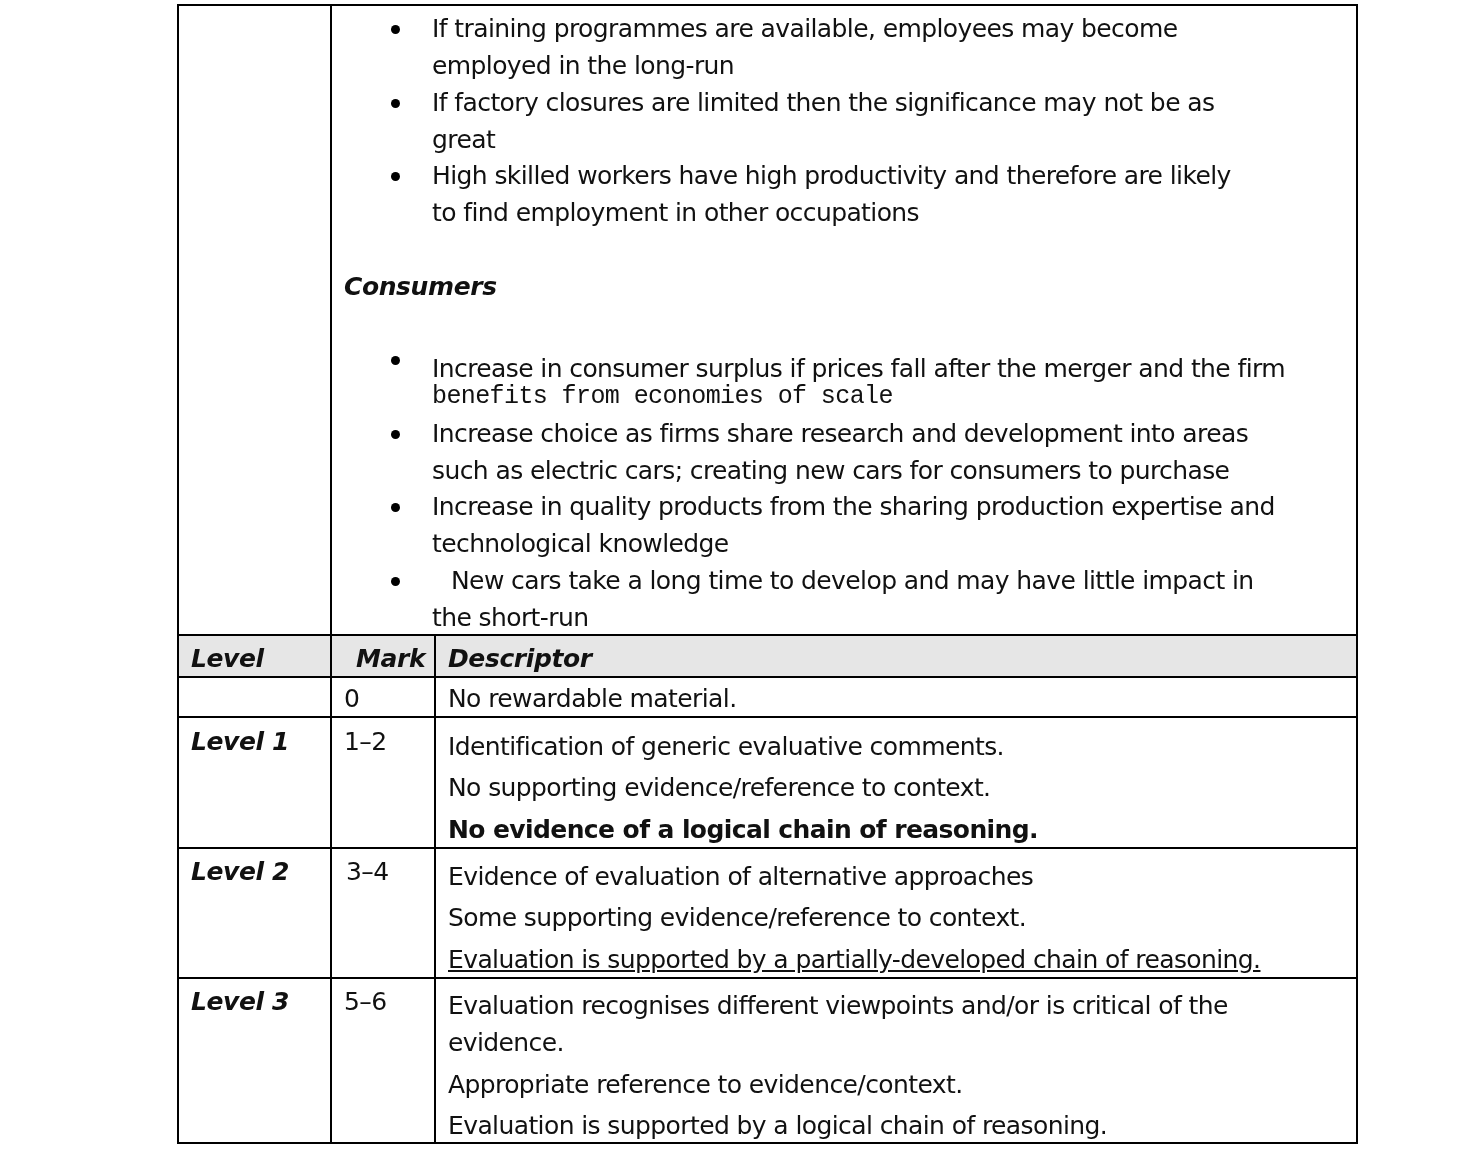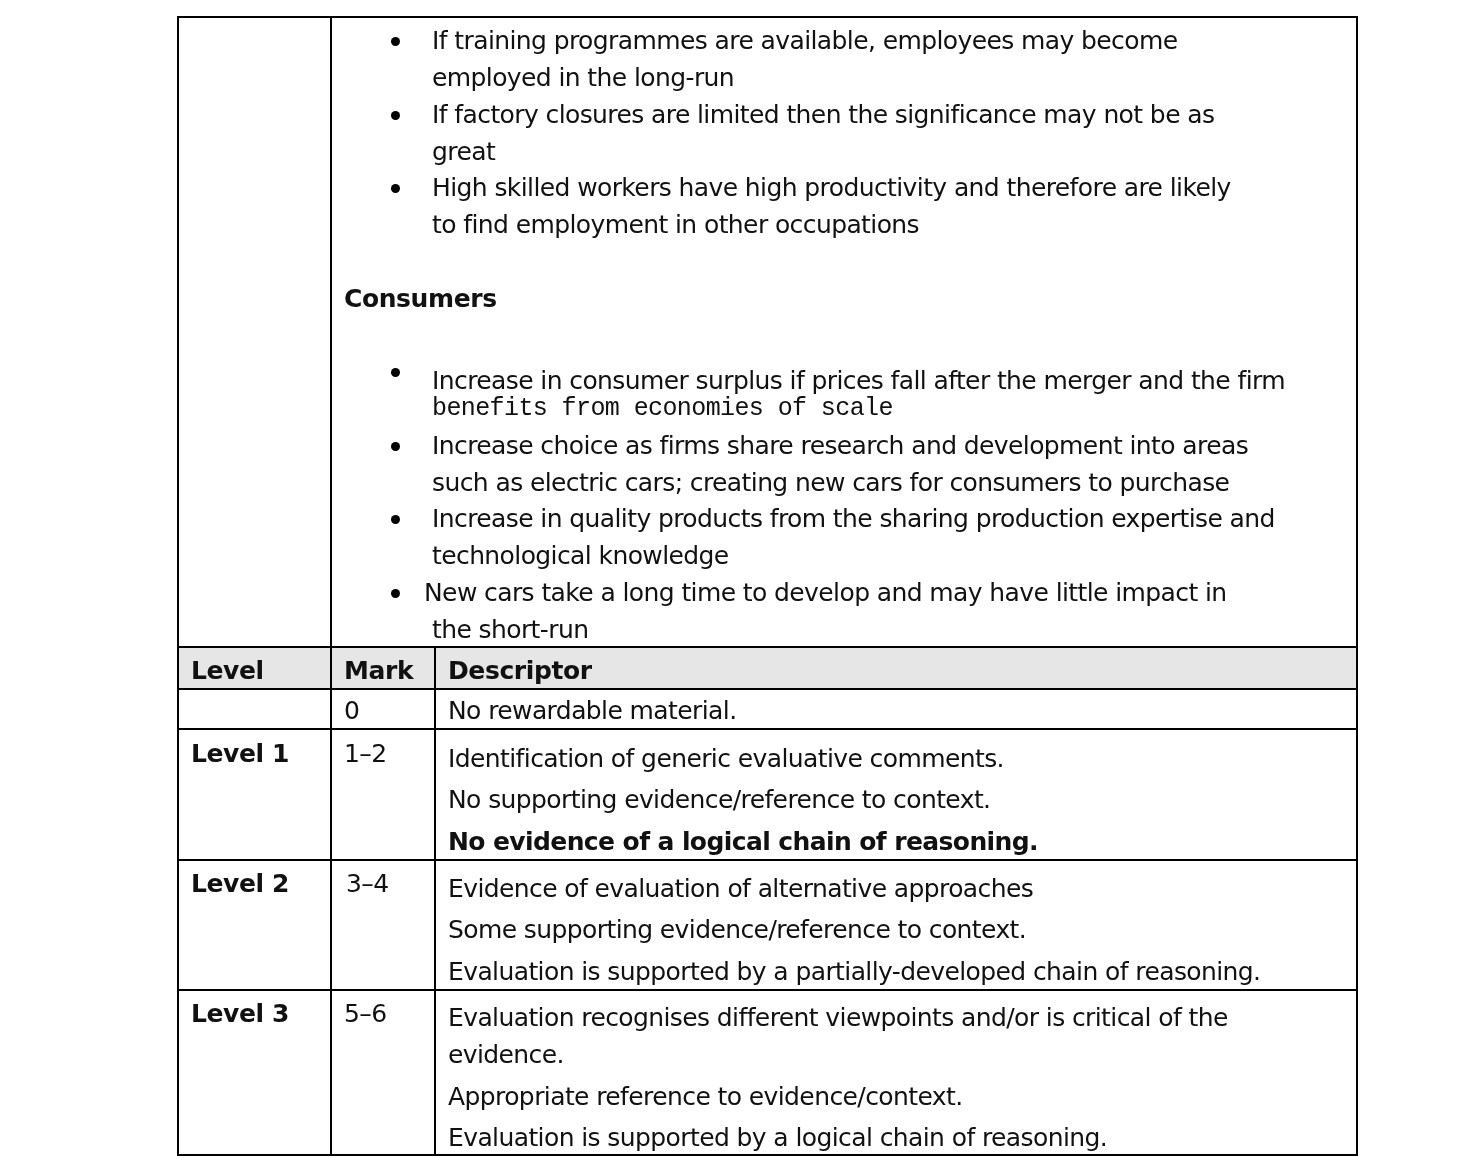--- a/index.html
+++ b/index.html
@@ -1,22 +1,22 @@
 <!DOCTYPE html>
 <html><head>
 <meta charset="utf-8">
 <style>
   html, body { margin: 0; padding: 0; background: #ffffff; }
   body { width: 1464px; height: 1156px; position: relative; overflow: hidden;
          font-family: "DejaVu Sans", sans-serif; color: #111111; }
-  .page { position: absolute; left: 0; top: 0; width: 1464px; height: 1104px; margin-top: 12px; }
+  .page { position: absolute; left: 0; top: 0; width: 1464px; height: 1104px; }
   .line { position: absolute; background: #000000; }
   .hdr-bg { position: absolute; left: 179px; top: 636px; width: 1177px; height: 41px; background: #e6e6e6; }
   .txt { position: absolute; font-size: 25px; line-height: 37px; white-space: nowrap; letter-spacing: -0.6px; }
-  .bold { font-weight: bold; letter-spacing: -0.4px; }
+  .bold { font-weight: bold; letter-spacing: -0.4px; font-style: italic; }
   .bullet { position: absolute; width: 9px; height: 9px; border-radius: 50%; background: #000; }
 </style>
 </head>
 <body>
 
 <div class="page">
 
   <div class="hdr-bg"></div>
 
   <div class="line" style="left:177px;top:4px;width:2px;height:1140px;"></div>
@@ -54,47 +54,47 @@
 
     <div class="bullet" style="left:391px;top:430px;"></div>
     <div class="txt" style="left:432px;top:415px;">Increase choice as firms share research and development into areas</div>
     <div class="txt" style="left:432px;top:452px;">such as electric cars; creating new cars for consumers to purchase</div>
 
     <div class="bullet" style="left:391px;top:503px;"></div>
     <div class="txt" style="left:432px;top:488px;">Increase in quality products from the sharing production expertise and</div>
     <div class="txt" style="left:432px;top:525px;">technological knowledge</div>
 
     <div class="bullet" style="left:391px;top:577px;"></div>
-    <div class="txt" style="left:424px;top:562px;">New cars take a long time to develop and may have little impact in</div>
+    <div class="txt" style="left:451px;top:562px;">New cars take a long time to develop and may have little impact in</div>
     <div class="txt" style="left:432px;top:599px;">the short-run</div>
   </div>
 
   <div class="txt bold" style="left:191px;top:640px;">Level</div>
-  <div class="txt bold" style="left:344px;top:640px;">Mark</div>
+  <div class="txt bold" style="left:356px;top:640px;">Mark</div>
   <div class="txt bold" style="left:448px;top:640px;">Descriptor</div>
 
   <div>
     <div class="txt" style="left:344px;top:680px;">0</div>
     <div class="txt" style="left:448px;top:680px;">No rewardable material.</div>
   </div>
 
   <div>
     <div class="txt bold" style="left:191px;top:723px;">Level 1</div>
     <div class="txt" style="left:344px;top:723px;">1–2</div>
     <div class="txt" style="left:448px;top:728px;">Identification of generic evaluative comments.</div>
     <div class="txt" style="left:448px;top:769px;">No supporting evidence/reference to context.</div>
     <div class="txt" style="left:448px;top:811px;font-weight:bold;">No evidence of a logical chain of reasoning.</div>
   </div>
 
   <div>
     <div class="txt bold" style="left:191px;top:853px;">Level 2</div>
     <div class="txt" style="left:346px;top:853px;">3–4</div>
     <div class="txt" style="left:448px;top:858px;">Evidence of evaluation of alternative approaches</div>
     <div class="txt" style="left:448px;top:899px;">Some supporting evidence/reference to context.</div>
-    <div class="txt" style="left:448px;top:941px;">Evaluation is supported by a partially-developed chain of reasoning.</div>
+    <div class="txt" style="left:448px;top:941px;text-decoration:underline;">Evaluation is supported by a partially-developed chain of reasoning.</div>
   </div>
 
   <div>
     <div class="txt bold" style="left:191px;top:983px;">Level 3</div>
     <div class="txt" style="left:344px;top:983px;">5–6</div>
     <div class="txt" style="left:448px;top:987px;">Evaluation recognises different viewpoints and/or is critical of the</div>
     <div class="txt" style="left:448px;top:1024px;">evidence.</div>
     <div class="txt" style="left:448px;top:1066px;">Appropriate reference to evidence/context.</div>
     <div class="txt" style="left:448px;top:1107px;">Evaluation is supported by a logical chain of reasoning.</div>
   </div>

